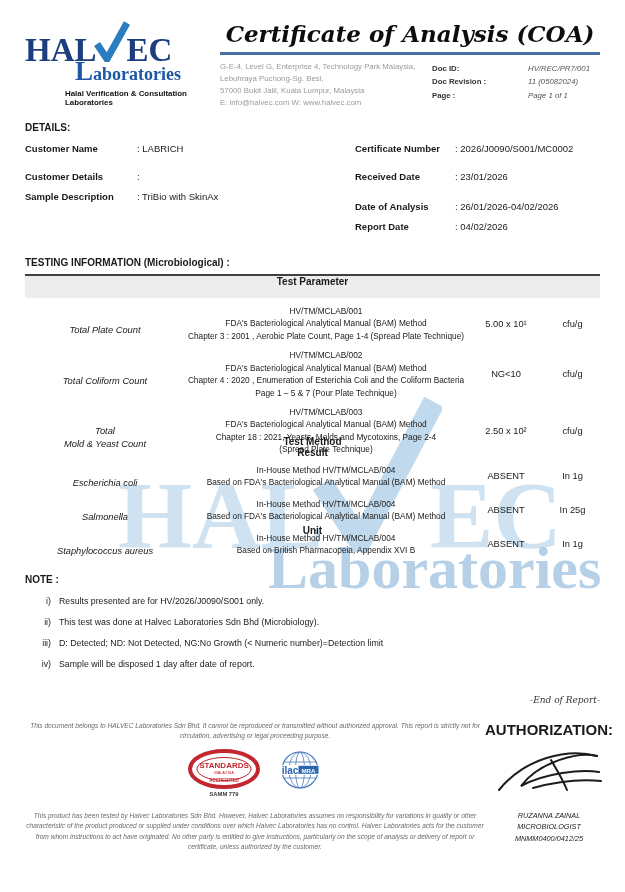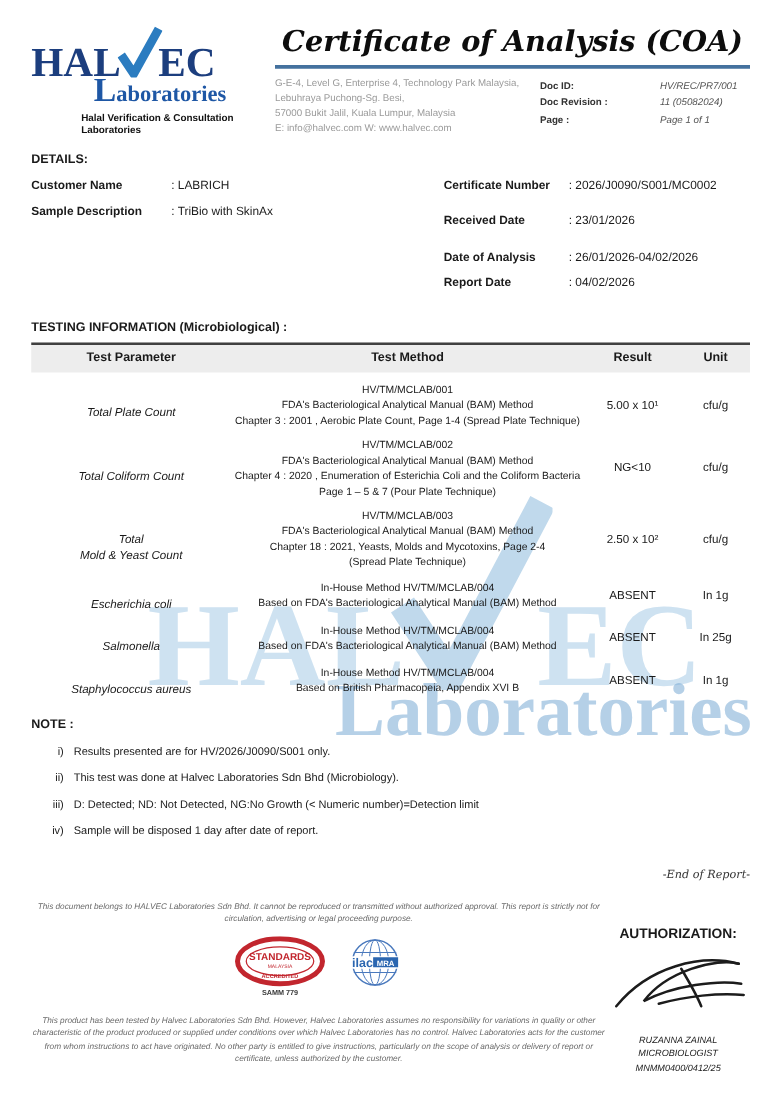--- a/index.html
+++ b/index.html
@@ -37,21 +37,21 @@
   .details-right{flex:1;}
   .detail-row{display:flex;font-size:9.5px;line-height:1.2;}
   .detail-label{font-weight:bold;flex:0 0 112px;}
   .details-right .detail-label{flex:0 0 100px;}
   .mt1{margin-top:6px;}.mt2{margin-top:16px;}.mt3{margin-top:19px;}.mt4{margin-top:9px;}
 
   
   .testing-heading{margin-top:24px;}
   .ttable{margin-top:6px;}
   .thead{display:flex;background:#ededed;border-top:2px solid #404040;align-items:center;
-         height:22px;font-weight:bold;font-size:10px;}
+         height:22px;font-weight:bold;font-size:10px;flex-direction:column;}
   .col-param{flex:0 0 160px;text-align:center;}
   .col-method{flex:1;text-align:center;}
   .col-result{flex:0 0 78px;text-align:center;}
   .col-unit{flex:0 0 55px;text-align:center;}
   .trow{display:flex;align-items:center;margin-top:7px;}
   .trow .col-param{font-style:italic;font-size:9.3px;white-space:pre-line;line-height:1.4;margin-top:14px;}
   .trow .col-method{font-size:8.3px;line-height:1.5;white-space:pre-line;}
   .trow .col-result,.trow .col-unit{font-size:9.3px;}
 
   
@@ -62,21 +62,21 @@
   
   .eor{text-align:right;font-size:9px;font-style:italic;font-family:"DejaVu Serif",serif;
        margin-top:26px;color:#333;}
 
   
   .footer{display:flex;margin-top:16px;}
   .footer-left{flex:0 0 460px;}
   .disclaimer{font-size:6.6px;font-style:italic;color:#6a6a6a;text-align:center;line-height:1.55;}
   .stamps{display:flex;justify-content:center;gap:16px;margin-top:8px;align-items:flex-start;}
   .footer-right{flex:1;display:flex;flex-direction:column;align-items:center;}
-  .auth-heading{font-weight:bold;font-size:11px;margin-top:20px;}
+  .auth-heading{font-weight:bold;font-size:15px;}
   .signature{margin-top:6px;}
   .auth-name{font-size:7.3px;font-style:italic;color:#222;line-height:1.6;text-align:center;margin-top:2px;}
 
   
   .watermark{position:absolute;z-index:0;top:392px;left:118px;pointer-events:none;}
   .wm-row{display:flex;align-items:flex-end;font-family:"Liberation Serif",serif;font-weight:bold;
           font-size:95px;color:rgba(146,190,224,0.45);line-height:0.9;}
   .wm-check{margin:0 -12px -4px -12px;}
   .wm-sub{font-family:"Liberation Serif",serif;font-weight:bold;font-size:60px;
           color:rgba(120,170,212,0.55);margin-left:150px;margin-top:-22px;line-height:1;}
@@ -141,20 +141,24 @@
         </div>
       </div>
     </div>
 
     <div class="section-heading details-heading">DETAILS:</div>
     <div class="details-grid">
       <div class="details-left">
         <div class="detail-row mt1">
           <span class="detail-label">Customer Name</span>
           <span class="detail-value">: LABRICH</span>
+        </div>
+        <div class="detail-row mt2">
+          <span class="detail-label">Customer Details</span>
+          <span class="detail-value">:</span>
         </div>
         <div class="detail-row mt4">
           <span class="detail-label">Sample Description</span>
           <span class="detail-value">: TriBio with SkinAx</span>
         </div>
       </div>
       <div class="details-right">
         <div class="detail-row mt1">
           <span class="detail-label">Certificate Number</span>
           <span class="detail-value">: 2026/J0090/S001/MC0002</span>

